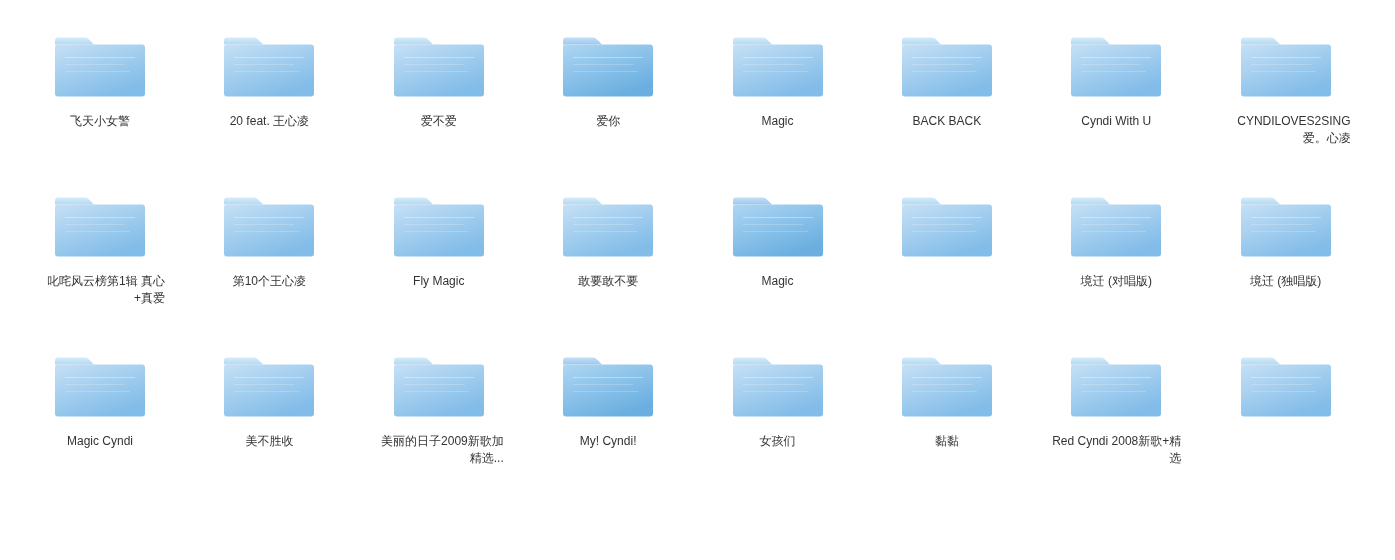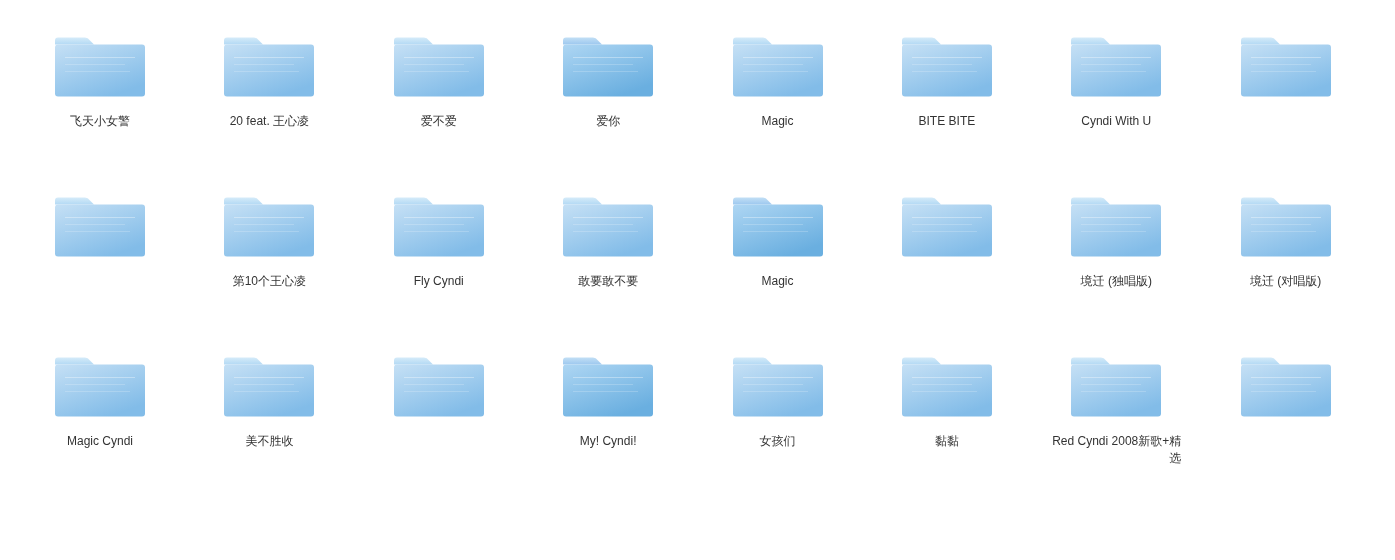--- a/index.html
+++ b/index.html
@@ -202,21 +202,21 @@
       </defs>
 
       <path d="M5,22 L5,18 Q5,15 8,15 L35,15 Q38,15 40,18 L44,22 Z" fill="url(#fgTabN)"></path>
 
       <rect x="5" y="22" width="90" height="52" rx="3" ry="3" fill="url(#fgN)"></rect>
 
       <line x1="15" y1="35" x2="85" y2="35" stroke="white" stroke-width="1.2" stroke-opacity="0.35"></line>
       <line x1="15" y1="42" x2="75" y2="42" stroke="white" stroke-width="1" stroke-opacity="0.2"></line>
       <line x1="15" y1="49" x2="80" y2="49" stroke="white" stroke-width="1" stroke-opacity="0.2"></line>
     </svg></div>
-      <div class="folder-label">BITE BITE</div>
+      <div class="folder-label">BACK BACK</div>
     </div>
     <div class="folder-item">
       <div class="folder-icon"><svg viewBox="0 0 100 80" xmlns="http://www.w3.org/2000/svg">
       <defs>
         <linearGradient id="fgN" x1="0%" y1="0%" x2="60%" y2="100%">
           <stop offset="0%" style="stop-color:#c5e0f5;stop-opacity:1"></stop>
           <stop offset="100%" style="stop-color:#82bce8;stop-opacity:1"></stop>
         </linearGradient>
         <linearGradient id="fgTabN" x1="0%" y1="0%" x2="0%" y2="100%">
           <stop offset="0%" style="stop-color:#d5ebf9;stop-opacity:1"></stop>
@@ -248,42 +248,44 @@
       </defs>
 
       <path d="M5,22 L5,18 Q5,15 8,15 L35,15 Q38,15 40,18 L44,22 Z" fill="url(#fgTabN)"></path>
 
       <rect x="5" y="22" width="90" height="52" rx="3" ry="3" fill="url(#fgN)"></rect>
 
       <line x1="15" y1="35" x2="85" y2="35" stroke="white" stroke-width="1.2" stroke-opacity="0.35"></line>
       <line x1="15" y1="42" x2="75" y2="42" stroke="white" stroke-width="1" stroke-opacity="0.2"></line>
       <line x1="15" y1="49" x2="80" y2="49" stroke="white" stroke-width="1" stroke-opacity="0.2"></line>
     </svg></div>
-    </div>
-    <div class="folder-item">
-      <div class="folder-icon"><svg viewBox="0 0 100 80" xmlns="http://www.w3.org/2000/svg">
-      <defs>
-        <linearGradient id="fgN" x1="0%" y1="0%" x2="60%" y2="100%">
-          <stop offset="0%" style="stop-color:#c5e0f5;stop-opacity:1"></stop>
-          <stop offset="100%" style="stop-color:#82bce8;stop-opacity:1"></stop>
-        </linearGradient>
-        <linearGradient id="fgTabN" x1="0%" y1="0%" x2="0%" y2="100%">
-          <stop offset="0%" style="stop-color:#d5ebf9;stop-opacity:1"></stop>
-          <stop offset="100%" style="stop-color:#b3d9f4;stop-opacity:1"></stop>
-        </linearGradient>
-      </defs>
-
-      <path d="M5,22 L5,18 Q5,15 8,15 L35,15 Q38,15 40,18 L44,22 Z" fill="url(#fgTabN)"></path>
-
-      <rect x="5" y="22" width="90" height="52" rx="3" ry="3" fill="url(#fgN)"></rect>
-
-      <line x1="15" y1="35" x2="85" y2="35" stroke="white" stroke-width="1.2" stroke-opacity="0.35"></line>
-      <line x1="15" y1="42" x2="75" y2="42" stroke="white" stroke-width="1" stroke-opacity="0.2"></line>
-      <line x1="15" y1="49" x2="80" y2="49" stroke="white" stroke-width="1" stroke-opacity="0.2"></line>
-    </svg></div>
+      <div class="folder-label">CYNDILOVES2SING 爱。心凌</div>
+    </div>
+    <div class="folder-item">
+      <div class="folder-icon"><svg viewBox="0 0 100 80" xmlns="http://www.w3.org/2000/svg">
+      <defs>
+        <linearGradient id="fgN" x1="0%" y1="0%" x2="60%" y2="100%">
+          <stop offset="0%" style="stop-color:#c5e0f5;stop-opacity:1"></stop>
+          <stop offset="100%" style="stop-color:#82bce8;stop-opacity:1"></stop>
+        </linearGradient>
+        <linearGradient id="fgTabN" x1="0%" y1="0%" x2="0%" y2="100%">
+          <stop offset="0%" style="stop-color:#d5ebf9;stop-opacity:1"></stop>
+          <stop offset="100%" style="stop-color:#b3d9f4;stop-opacity:1"></stop>
+        </linearGradient>
+      </defs>
+
+      <path d="M5,22 L5,18 Q5,15 8,15 L35,15 Q38,15 40,18 L44,22 Z" fill="url(#fgTabN)"></path>
+
+      <rect x="5" y="22" width="90" height="52" rx="3" ry="3" fill="url(#fgN)"></rect>
+
+      <line x1="15" y1="35" x2="85" y2="35" stroke="white" stroke-width="1.2" stroke-opacity="0.35"></line>
+      <line x1="15" y1="42" x2="75" y2="42" stroke="white" stroke-width="1" stroke-opacity="0.2"></line>
+      <line x1="15" y1="49" x2="80" y2="49" stroke="white" stroke-width="1" stroke-opacity="0.2"></line>
+    </svg></div>
+      <div class="folder-label">叱咤风云榜第1辑 真心+真爱</div>
     </div>
     <div class="folder-item">
       <div class="folder-icon"><svg viewBox="0 0 100 80" xmlns="http://www.w3.org/2000/svg">
       <defs>
         <linearGradient id="fgN" x1="0%" y1="0%" x2="60%" y2="100%">
           <stop offset="0%" style="stop-color:#c5e0f5;stop-opacity:1"></stop>
           <stop offset="100%" style="stop-color:#82bce8;stop-opacity:1"></stop>
         </linearGradient>
         <linearGradient id="fgTabN" x1="0%" y1="0%" x2="0%" y2="100%">
           <stop offset="0%" style="stop-color:#d5ebf9;stop-opacity:1"></stop>
@@ -315,21 +317,21 @@
       </defs>
 
       <path d="M5,22 L5,18 Q5,15 8,15 L35,15 Q38,15 40,18 L44,22 Z" fill="url(#fgTabN)"></path>
 
       <rect x="5" y="22" width="90" height="52" rx="3" ry="3" fill="url(#fgN)"></rect>
 
       <line x1="15" y1="35" x2="85" y2="35" stroke="white" stroke-width="1.2" stroke-opacity="0.35"></line>
       <line x1="15" y1="42" x2="75" y2="42" stroke="white" stroke-width="1" stroke-opacity="0.2"></line>
       <line x1="15" y1="49" x2="80" y2="49" stroke="white" stroke-width="1" stroke-opacity="0.2"></line>
     </svg></div>
-      <div class="folder-label">Fly Cyndi</div>
+      <div class="folder-label">Fly Magic</div>
     </div>
     <div class="folder-item">
       <div class="folder-icon"><svg viewBox="0 0 100 80" xmlns="http://www.w3.org/2000/svg">
       <defs>
         <linearGradient id="fgN" x1="0%" y1="0%" x2="60%" y2="100%">
           <stop offset="0%" style="stop-color:#c5e0f5;stop-opacity:1"></stop>
           <stop offset="100%" style="stop-color:#82bce8;stop-opacity:1"></stop>
         </linearGradient>
         <linearGradient id="fgTabN" x1="0%" y1="0%" x2="0%" y2="100%">
           <stop offset="0%" style="stop-color:#d5ebf9;stop-opacity:1"></stop>
@@ -406,20 +408,43 @@
       </defs>
 
       <path d="M5,22 L5,18 Q5,15 8,15 L35,15 Q38,15 40,18 L44,22 Z" fill="url(#fgTabN)"></path>
 
       <rect x="5" y="22" width="90" height="52" rx="3" ry="3" fill="url(#fgN)"></rect>
 
       <line x1="15" y1="35" x2="85" y2="35" stroke="white" stroke-width="1.2" stroke-opacity="0.35"></line>
       <line x1="15" y1="42" x2="75" y2="42" stroke="white" stroke-width="1" stroke-opacity="0.2"></line>
       <line x1="15" y1="49" x2="80" y2="49" stroke="white" stroke-width="1" stroke-opacity="0.2"></line>
     </svg></div>
+      <div class="folder-label">境迁 (对唱版)</div>
+    </div>
+    <div class="folder-item">
+      <div class="folder-icon"><svg viewBox="0 0 100 80" xmlns="http://www.w3.org/2000/svg">
+      <defs>
+        <linearGradient id="fgN" x1="0%" y1="0%" x2="60%" y2="100%">
+          <stop offset="0%" style="stop-color:#c5e0f5;stop-opacity:1"></stop>
+          <stop offset="100%" style="stop-color:#82bce8;stop-opacity:1"></stop>
+        </linearGradient>
+        <linearGradient id="fgTabN" x1="0%" y1="0%" x2="0%" y2="100%">
+          <stop offset="0%" style="stop-color:#d5ebf9;stop-opacity:1"></stop>
+          <stop offset="100%" style="stop-color:#b3d9f4;stop-opacity:1"></stop>
+        </linearGradient>
+      </defs>
+
+      <path d="M5,22 L5,18 Q5,15 8,15 L35,15 Q38,15 40,18 L44,22 Z" fill="url(#fgTabN)"></path>
+
+      <rect x="5" y="22" width="90" height="52" rx="3" ry="3" fill="url(#fgN)"></rect>
+
+      <line x1="15" y1="35" x2="85" y2="35" stroke="white" stroke-width="1.2" stroke-opacity="0.35"></line>
+      <line x1="15" y1="42" x2="75" y2="42" stroke="white" stroke-width="1" stroke-opacity="0.2"></line>
+      <line x1="15" y1="49" x2="80" y2="49" stroke="white" stroke-width="1" stroke-opacity="0.2"></line>
+    </svg></div>
       <div class="folder-label">境迁 (独唱版)</div>
     </div>
     <div class="folder-item">
       <div class="folder-icon"><svg viewBox="0 0 100 80" xmlns="http://www.w3.org/2000/svg">
       <defs>
         <linearGradient id="fgN" x1="0%" y1="0%" x2="60%" y2="100%">
           <stop offset="0%" style="stop-color:#c5e0f5;stop-opacity:1"></stop>
           <stop offset="100%" style="stop-color:#82bce8;stop-opacity:1"></stop>
         </linearGradient>
         <linearGradient id="fgTabN" x1="0%" y1="0%" x2="0%" y2="100%">
@@ -429,43 +454,20 @@
       </defs>
 
       <path d="M5,22 L5,18 Q5,15 8,15 L35,15 Q38,15 40,18 L44,22 Z" fill="url(#fgTabN)"></path>
 
       <rect x="5" y="22" width="90" height="52" rx="3" ry="3" fill="url(#fgN)"></rect>
 
       <line x1="15" y1="35" x2="85" y2="35" stroke="white" stroke-width="1.2" stroke-opacity="0.35"></line>
       <line x1="15" y1="42" x2="75" y2="42" stroke="white" stroke-width="1" stroke-opacity="0.2"></line>
       <line x1="15" y1="49" x2="80" y2="49" stroke="white" stroke-width="1" stroke-opacity="0.2"></line>
     </svg></div>
-      <div class="folder-label">境迁 (对唱版)</div>
-    </div>
-    <div class="folder-item">
-      <div class="folder-icon"><svg viewBox="0 0 100 80" xmlns="http://www.w3.org/2000/svg">
-      <defs>
-        <linearGradient id="fgN" x1="0%" y1="0%" x2="60%" y2="100%">
-          <stop offset="0%" style="stop-color:#c5e0f5;stop-opacity:1"></stop>
-          <stop offset="100%" style="stop-color:#82bce8;stop-opacity:1"></stop>
-        </linearGradient>
-        <linearGradient id="fgTabN" x1="0%" y1="0%" x2="0%" y2="100%">
-          <stop offset="0%" style="stop-color:#d5ebf9;stop-opacity:1"></stop>
-          <stop offset="100%" style="stop-color:#b3d9f4;stop-opacity:1"></stop>
-        </linearGradient>
-      </defs>
-
-      <path d="M5,22 L5,18 Q5,15 8,15 L35,15 Q38,15 40,18 L44,22 Z" fill="url(#fgTabN)"></path>
-
-      <rect x="5" y="22" width="90" height="52" rx="3" ry="3" fill="url(#fgN)"></rect>
-
-      <line x1="15" y1="35" x2="85" y2="35" stroke="white" stroke-width="1.2" stroke-opacity="0.35"></line>
-      <line x1="15" y1="42" x2="75" y2="42" stroke="white" stroke-width="1" stroke-opacity="0.2"></line>
-      <line x1="15" y1="49" x2="80" y2="49" stroke="white" stroke-width="1" stroke-opacity="0.2"></line>
-    </svg></div>
       <div class="folder-label">Magic Cyndi</div>
     </div>
     <div class="folder-item">
       <div class="folder-icon"><svg viewBox="0 0 100 80" xmlns="http://www.w3.org/2000/svg">
       <defs>
         <linearGradient id="fgN" x1="0%" y1="0%" x2="60%" y2="100%">
           <stop offset="0%" style="stop-color:#c5e0f5;stop-opacity:1"></stop>
           <stop offset="100%" style="stop-color:#82bce8;stop-opacity:1"></stop>
         </linearGradient>
         <linearGradient id="fgTabN" x1="0%" y1="0%" x2="0%" y2="100%">
@@ -498,20 +500,21 @@
       </defs>
 
       <path d="M5,22 L5,18 Q5,15 8,15 L35,15 Q38,15 40,18 L44,22 Z" fill="url(#fgTabN)"></path>
 
       <rect x="5" y="22" width="90" height="52" rx="3" ry="3" fill="url(#fgN)"></rect>
 
       <line x1="15" y1="35" x2="85" y2="35" stroke="white" stroke-width="1.2" stroke-opacity="0.35"></line>
       <line x1="15" y1="42" x2="75" y2="42" stroke="white" stroke-width="1" stroke-opacity="0.2"></line>
       <line x1="15" y1="49" x2="80" y2="49" stroke="white" stroke-width="1" stroke-opacity="0.2"></line>
     </svg></div>
+      <div class="folder-label">美丽的日子2009新歌加精选...</div>
     </div>
     <div class="folder-item">
       <div class="folder-icon"><svg viewBox="0 0 100 80" xmlns="http://www.w3.org/2000/svg">
       <defs>
         <linearGradient id="fgL" x1="0%" y1="0%" x2="60%" y2="100%">
           <stop offset="0%" style="stop-color:#aed6f3;stop-opacity:1"></stop>
           <stop offset="100%" style="stop-color:#6aafe0;stop-opacity:1"></stop>
         </linearGradient>
         <linearGradient id="fgTabL" x1="0%" y1="0%" x2="0%" y2="100%">
           <stop offset="0%" style="stop-color:#c2dff5;stop-opacity:1"></stop>

